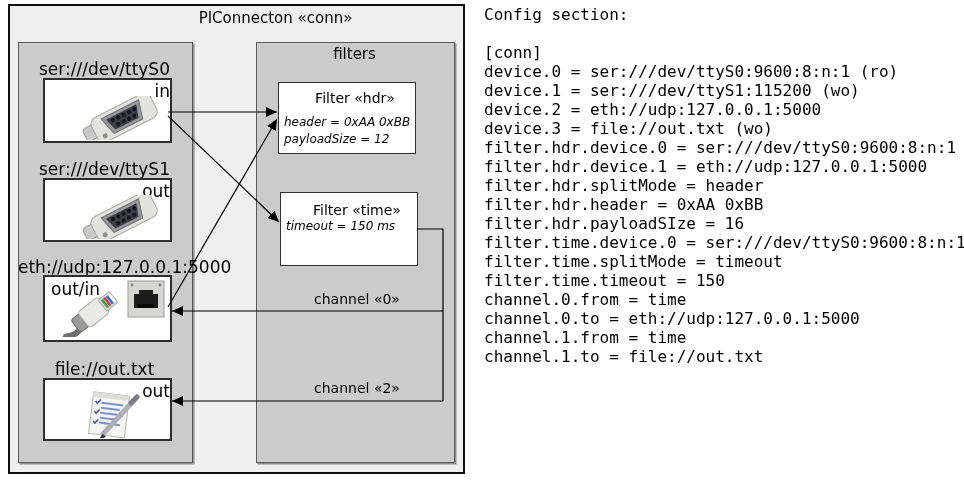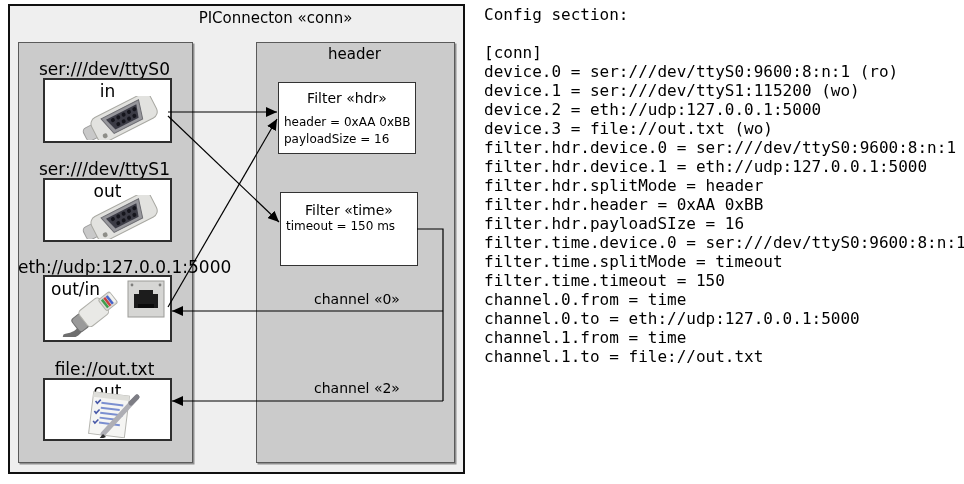--- a/index.html
+++ b/index.html
@@ -14,27 +14,27 @@
   
   .panel{background:#cbcbcb;border:1px solid #5a5a5a;box-shadow:1.5px 1.5px 0 #8f8f8f;}
   .devices-panel{left:18px;top:42px;width:173px;height:419px;}
   .filters-panel{left:256px;top:42px;width:197px;height:419px;}
   .filters-title{left:256px;top:45px;width:197px;text-align:center;font-size:15px;}
 
   
   .dev-label{left:18px;width:173px;text-align:center;font-size:17px;}
   .dev-box{left:43px;width:125px;background:#fff;border:2px solid #2e2e2e;}
   .port{font-size:17px;line-height:20px;}
-  .port-center{left:0;top:1px;width:100%;text-align:center;}
+  .port-center{left:0;top:1px;width:100%;text-align:right;}
   .port-left{left:6px;top:2px;}
 
   
   .filter-box{background:#fff;border:1px solid #333;}
-  .filter-title{width:100%;text-align:center;font-size:14px;}
-  .filter-attr{font-size:12px;line-height:17px;padding-left:5px;}
+  .filter-title{width:100%;text-align:center;font-size:14px;margin-left:8px;}
+  .filter-attr{font-size:12px;line-height:17px;padding-left:5px;font-style:italic;}
 
   .chan-label{width:120px;text-align:center;font-size:14px;}
 
   .overlay{left:0;top:0;pointer-events:none;z-index:6;}
   .icon{pointer-events:none;}
 
   
   .config{left:484px;top:5px;font-family:"DejaVu Sans Mono",monospace;font-size:16px;line-height:19px;}
   .cfg-head{height:19px;white-space:pre;}
   .cfg-lines{margin-top:19px;}
@@ -43,21 +43,21 @@
 </head>
 <body>
 
 <div class="canvas">
 
   <div class="abs outer-box"></div>
   <div class="abs outer-title">PIConnecton «conn»</div>
 
   <div class="abs panel devices-panel"></div>
   <div class="abs panel filters-panel"></div>
-  <div class="abs filters-title">header</div>
+  <div class="abs filters-title">filters</div>
 
   <div class="abs dev-label" style="top:59px">ser:///dev/ttyS0</div>
   <div class="abs dev-box" style="top:78px;height:61px">
     <div class="abs port port-center">in</div>
     <svg class="abs icon" style="right:4px;bottom:1px" width="86" height="44" viewBox="0 0 86 44">
       <g transform="rotate(-27 43 24)">
         <rect x="2" y="14" width="14" height="14" rx="4" fill="#c9c9c9" stroke="#9a9a9a"></rect>
         <rect x="12" y="9" width="66" height="27" rx="7" fill="#e2e2df" stroke="#a8a8a2"></rect>
         <path d="M24 13 L66 13 L61 32 L29 32 Z" fill="#97979c" stroke="#6d6d72"></path>
         <path d="M28 16 L62 16 L58 29 L32 29 Z" fill="#3c3c46"></path>
@@ -145,21 +145,21 @@
       <line x1="24" y1="43" x2="58" y2="6" stroke="#aeaeb4" stroke-width="5" stroke-linecap="round"></line>
       <line x1="52" y1="12" x2="58" y2="6" stroke="#7d7d84" stroke-width="5" stroke-linecap="round"></line>
       <path d="M24 43 l-5 6 l8-3 Z" fill="#2e2e2e"></path>
     </svg>
   </div>
 
   <div class="abs filter-box" style="left:278px;top:82px;width:136px;height:70px">
     <div class="filter-title" style="margin-top:7px">Filter «hdr»</div>
     <div style="margin-top:8px">
       <div class="filter-attr">header = 0xAA 0xBB</div>
-      <div class="filter-attr">payloadSize = 16</div>
+      <div class="filter-attr">payloadSize = 12</div>
     </div>
   </div>
 
   <div class="abs filter-box" style="left:280px;top:192px;width:136px;height:72px">
     <div class="filter-title" style="margin-top:9px">Filter «time»</div>
     <div class="filter-attr" style="">timeout = 150 ms</div>
   </div>
 
   <div class="abs chan-label" style="left:297px;top:291px">channel «0»</div>
   <div class="abs chan-label" style="left:297px;top:380px">channel «2»</div>

